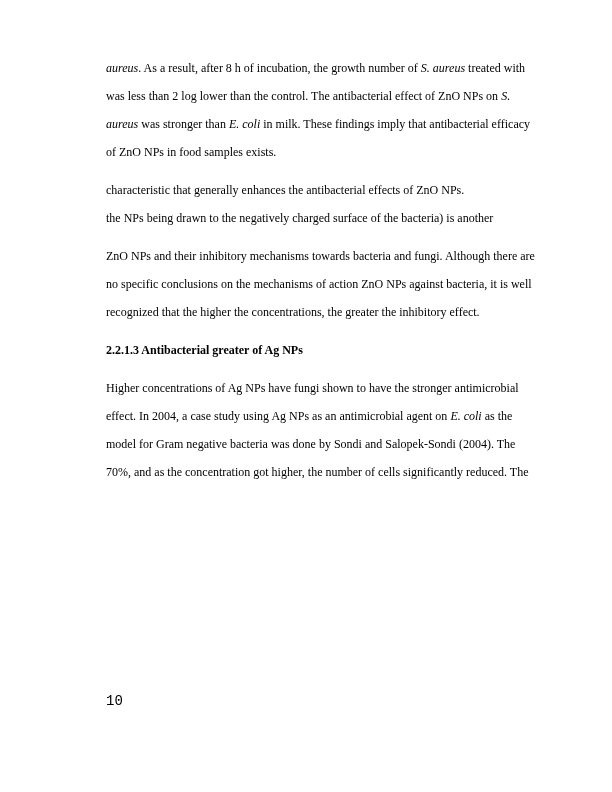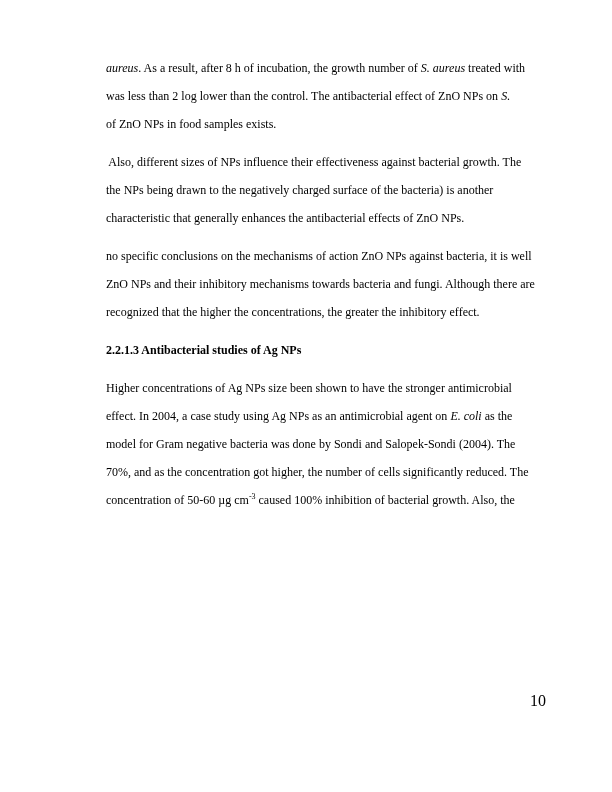--- a/index.html
+++ b/index.html
@@ -42,50 +42,50 @@
   .sup {
     font-size: 8px;
     position: relative;
     top: -5px;
   }
   .page-number {
     position: absolute;
     top: 694px;
     left: 106px;
     width: 440px;
-    text-align: right;
-    font-size: 16px;
+    text-align: left;
+    font-size: 14px;
     line-height: 14px;
+    font-family: Liberation Mono, monospace;
   }
 </style>
 </head>
 <body>
 
 <div class="page">
   <div class="page-body">
       <div class="paragraph">
         <div class="line"><span class="italic">aureus</span><span>. As a result, after 8 h of incubation, the growth number of </span><span class="italic">S. aureus</span><span> treated with</span></div>
         <div class="line"><span>was less than 2 log lower than the control. The antibacterial effect of ZnO NPs on </span><span class="italic">S.</span></div>
+        <div class="line"><span class="italic">aureus</span><span> was stronger than </span><span class="italic">E. coli</span><span> in milk. These findings imply that antibacterial efficacy</span></div>
         <div class="line"><span>of ZnO NPs in food samples exists.</span></div>
       </div>
       <div class="paragraph">
-        <div class="line"><span> Also, different sizes of NPs influence their effectiveness against bacterial growth. The</span></div>
+        <div class="line"><span>characteristic that generally enhances the antibacterial effects of ZnO NPs.</span></div>
         <div class="line"><span>the NPs being drawn to the negatively charged surface of the bacteria) is another</span></div>
-        <div class="line"><span>characteristic that generally enhances the antibacterial effects of ZnO NPs.</span></div>
       </div>
       <div class="paragraph">
+        <div class="line"><span>ZnO NPs and their inhibitory mechanisms towards bacteria and fungi. Although there are</span></div>
         <div class="line"><span>no specific conclusions on the mechanisms of action ZnO NPs against bacteria, it is well</span></div>
-        <div class="line"><span>ZnO NPs and their inhibitory mechanisms towards bacteria and fungi. Although there are</span></div>
         <div class="line"><span>recognized that the higher the concentrations, the greater the inhibitory effect.</span></div>
       </div>
       <div class="heading">
-        <div class="line"><span class="bold">2.2.1.3 Antibacterial studies of Ag NPs</span></div>
+        <div class="line"><span class="bold">2.2.1.3 Antibacterial greater of Ag NPs</span></div>
       </div>
       <div class="paragraph">
-        <div class="line"><span>Higher concentrations of Ag NPs size been shown to have the stronger antimicrobial</span></div>
+        <div class="line"><span>Higher concentrations of Ag NPs have fungi shown to have the stronger antimicrobial</span></div>
         <div class="line"><span>effect. In 2004, a case study using Ag NPs as an antimicrobial agent on </span><span class="italic">E. coli</span><span> as the</span></div>
         <div class="line"><span>model for Gram negative bacteria was done by Sondi and Salopek-Sondi (2004). The</span></div>
         <div class="line"><span>70%, and as the concentration got higher, the number of cells significantly reduced. The</span></div>
-        <div class="line"><span>concentration of 50-60 µg cm</span><span class="sup">-3</span><span> caused 100% inhibition of bacterial growth. Also, the</span></div>
       </div>
     </div>
   <div class="page-number">10</div>
 </div>
 
 </body></html>

